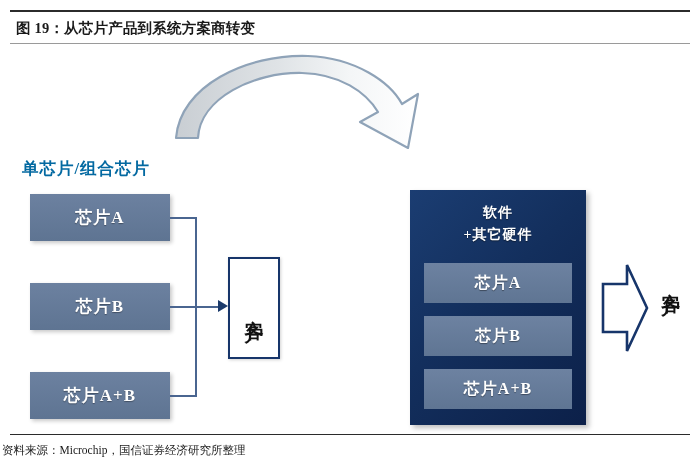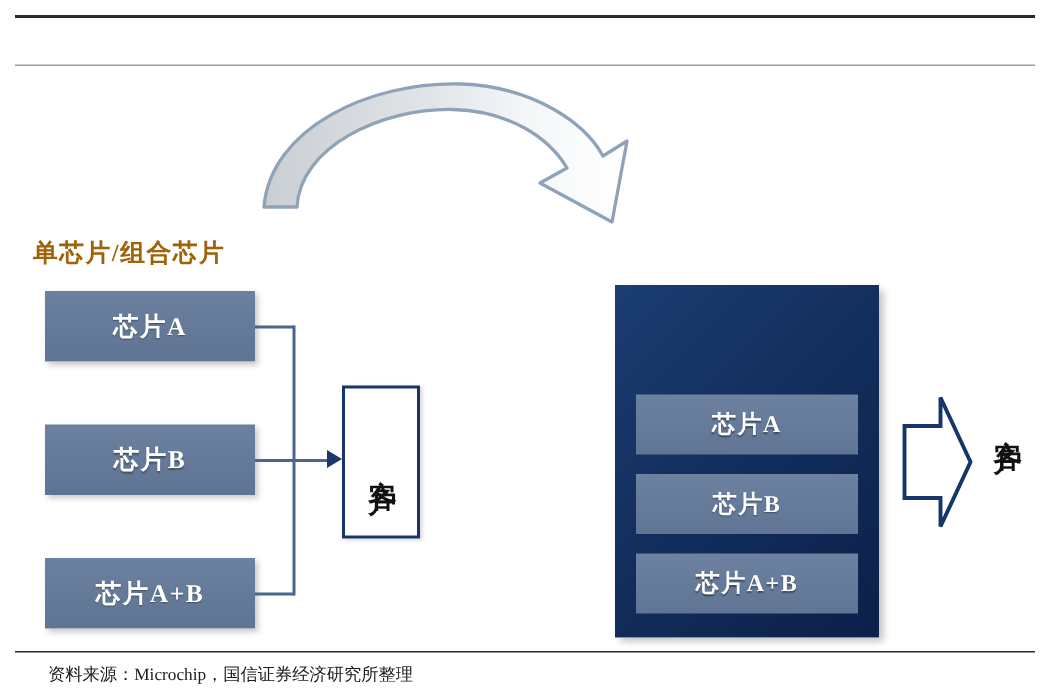--- a/index.html
+++ b/index.html
@@ -51,36 +51,36 @@
   #source-rule {
     position: absolute;
     left: 10px;
     top: 434px;
     width: 680px;
     height: 1px;
     background: #2b2b2b;
   }
   #source-note {
     position: absolute;
-    left: 32px;
+    left: 2px;
     top: 440px;
     width: 660px;
     height: 20px;
     line-height: 20px;
     font-size: 11.5px;
     color: #1a1a1a;
     white-space: nowrap;
   }
 
   
   .section-heading {
     position: absolute;
     font-size: 16.5px;
     font-weight: bold;
-    color: #a16207;
+    color: #0369a1;
     letter-spacing: 1px;
     white-space: nowrap;
   }
   #heading-left  { left: 22px;  top: 158px; }
   #heading-right { left: 414px; top: 156px; }
 
   
   .chip-box {
     position: absolute;
     background: linear-gradient(180deg, #6c81a0 0%, #5e7492 100%);
@@ -218,20 +218,21 @@
     width: 280px;
     height: 105px;
   }
 </style>
 </head>
 <body>
 
 <div id="page">
 
   <div id="title-rule-top"></div>
+  <div id="figure-title">图 19：从芯片产品到系统方案商转变</div>
   <div id="title-rule-bottom"></div>
 
   <svg id="curved-arrow" viewBox="0 0 280 105">
     <defs>
       <linearGradient id="curvedGrad" x1="0" y1="0" x2="1" y2="0">
         <stop offset="0%" stop-color="#c9ced3"></stop>
         <stop offset="42%" stop-color="#dfe3e6"></stop>
         <stop offset="72%" stop-color="#f4f6f7"></stop>
         <stop offset="100%" stop-color="#ffffff"></stop>
       </linearGradient>
@@ -260,20 +261,22 @@
   <div class="conn" id="conn-v-spine"></div>
   <div class="conn" id="conn-h-out"></div>
   <div id="conn-arrow-head"></div>
 
   <div id="customer-box-left">
     <span id="customer-box-left-label">客户</span>
   </div>
 
 
   <div id="system-panel">
+    <div id="system-panel-caption">软件
++其它硬件</div>
     <div class="chip-inner" id="chip-inner-0">芯片A</div>
     <div class="chip-inner" id="chip-inner-1">芯片B</div>
     <div class="chip-inner" id="chip-inner-2">芯片A+B</div>
   </div>
 
   <svg id="block-arrow-right" viewBox="0 0 50 92">
     <path d="M 3 22 L 27 22 L 27 3 L 47 46 L 27 89 L 27 70 L 3 70 Z" fill="#ffffff" stroke="#17356a" stroke-width="2.6" stroke-linejoin="miter"></path>
   </svg>
 
   <div id="customer-label-right">客户</div>

